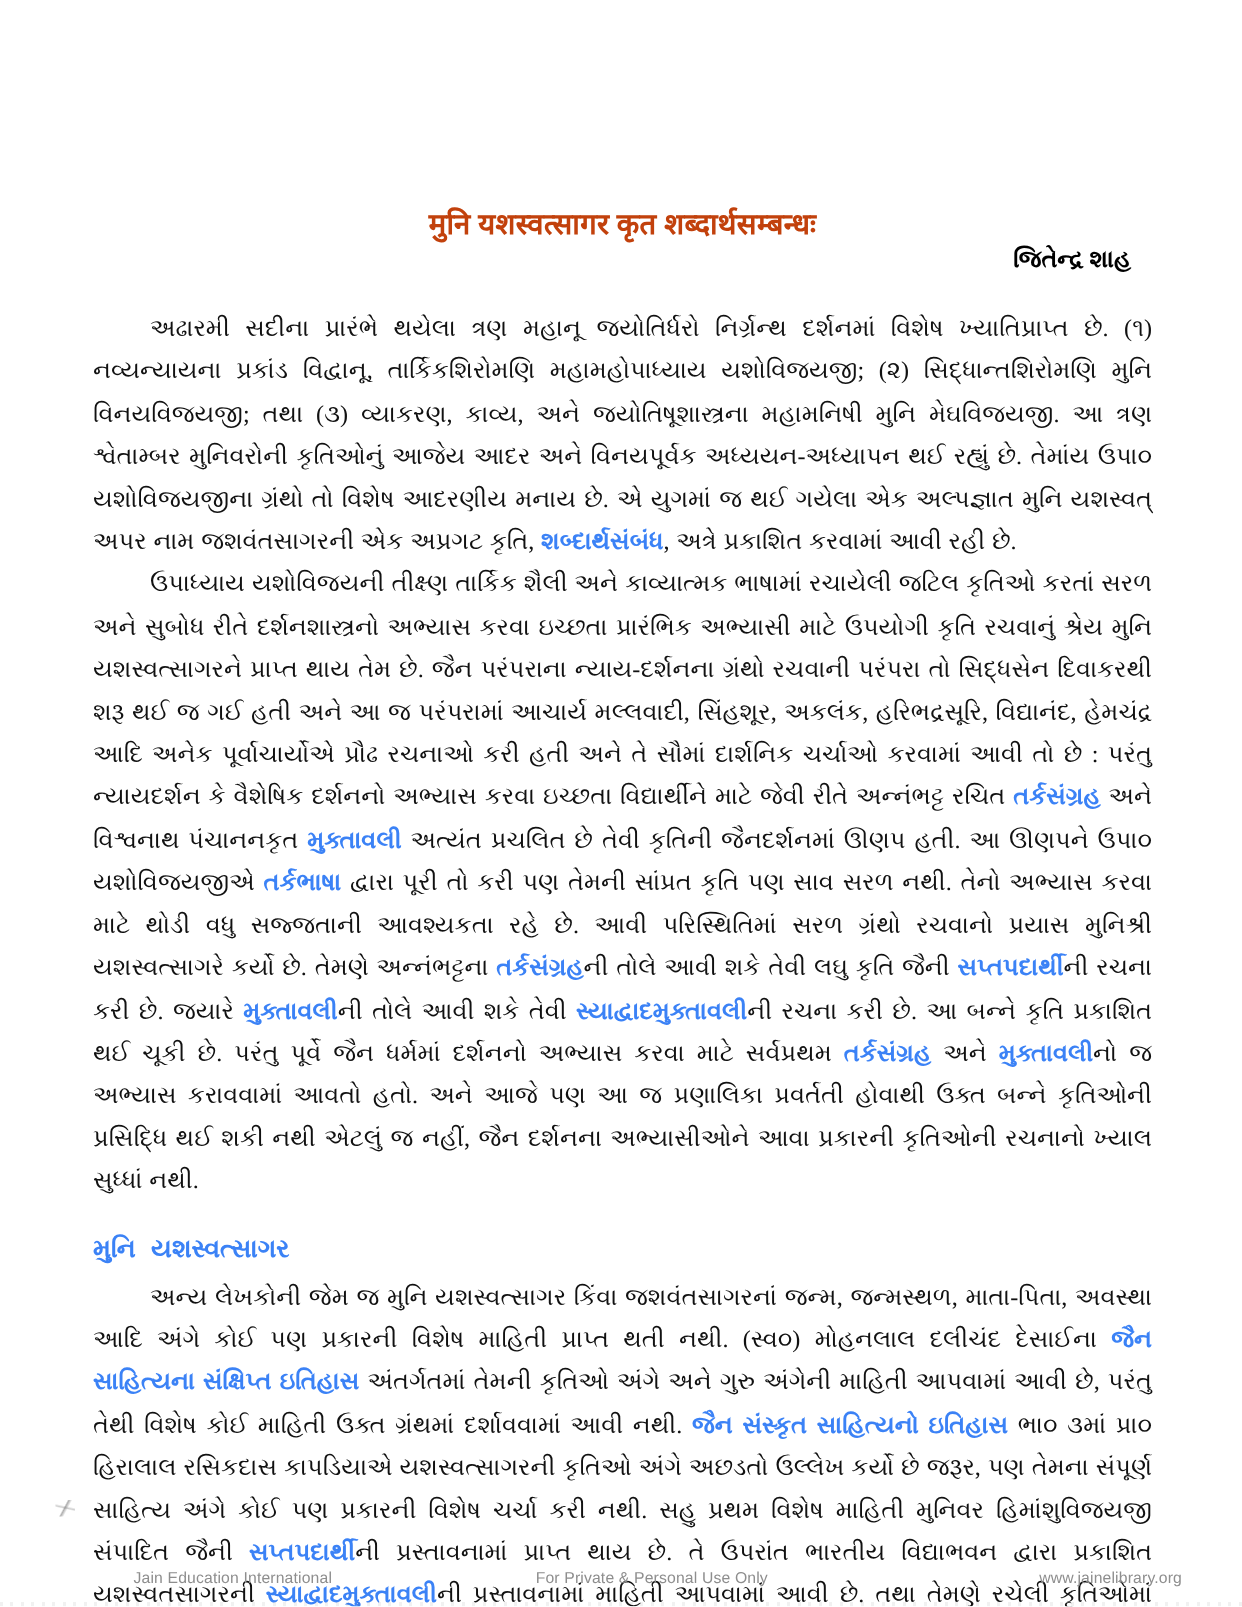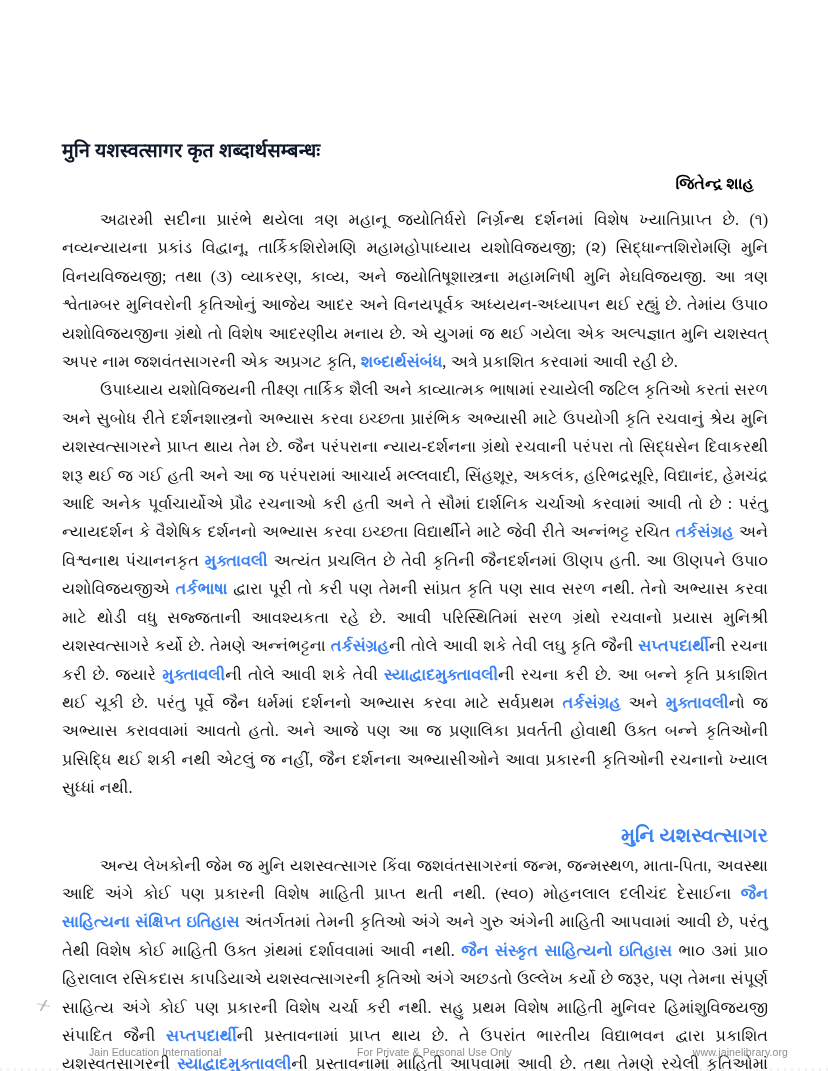--- a/index.html
+++ b/index.html
@@ -19,28 +19,29 @@
   }
 
   
   .title-block {
     position: absolute;
     left: 62px;
     top: 138px;
     width: 706px;
   }
   .doc-title {
+    text-align: center;
     font-size: 19.5px;
     font-weight: 700;
     letter-spacing: 0.2px;
     line-height: 1.35;
-    color: #0f172a;
+    color: #c2410c;
   }
   .doc-author {
-    margin-top: 11px;
+    margin-top: 0;
     text-align: right;
     padding-right: 14px;
     font-size: 16px;
     font-weight: 700;
     color: #000;
   }
 
   
   .body-col {
     position: absolute;
@@ -59,23 +60,24 @@
     word-spacing: 0.5px;
   }
   p.para + p.para {
   }
   p.para b, .sec-head {
     font-weight: 700;
     color: #3b82f6;
   }
   .sec-head {
     margin: 19px 0 4px 0;
-    font-size: 20px;
+    font-size: 17px;
     line-height: 26px;
-    text-align: right;
+    text-align: left;
+    font-family: Liberation Mono, monospace;
   }
   .after-head {
     margin-top: 2px;
   }
 
   
   .scan-mark {
     position: absolute;
     left: 37px;
     top: 1000px;

